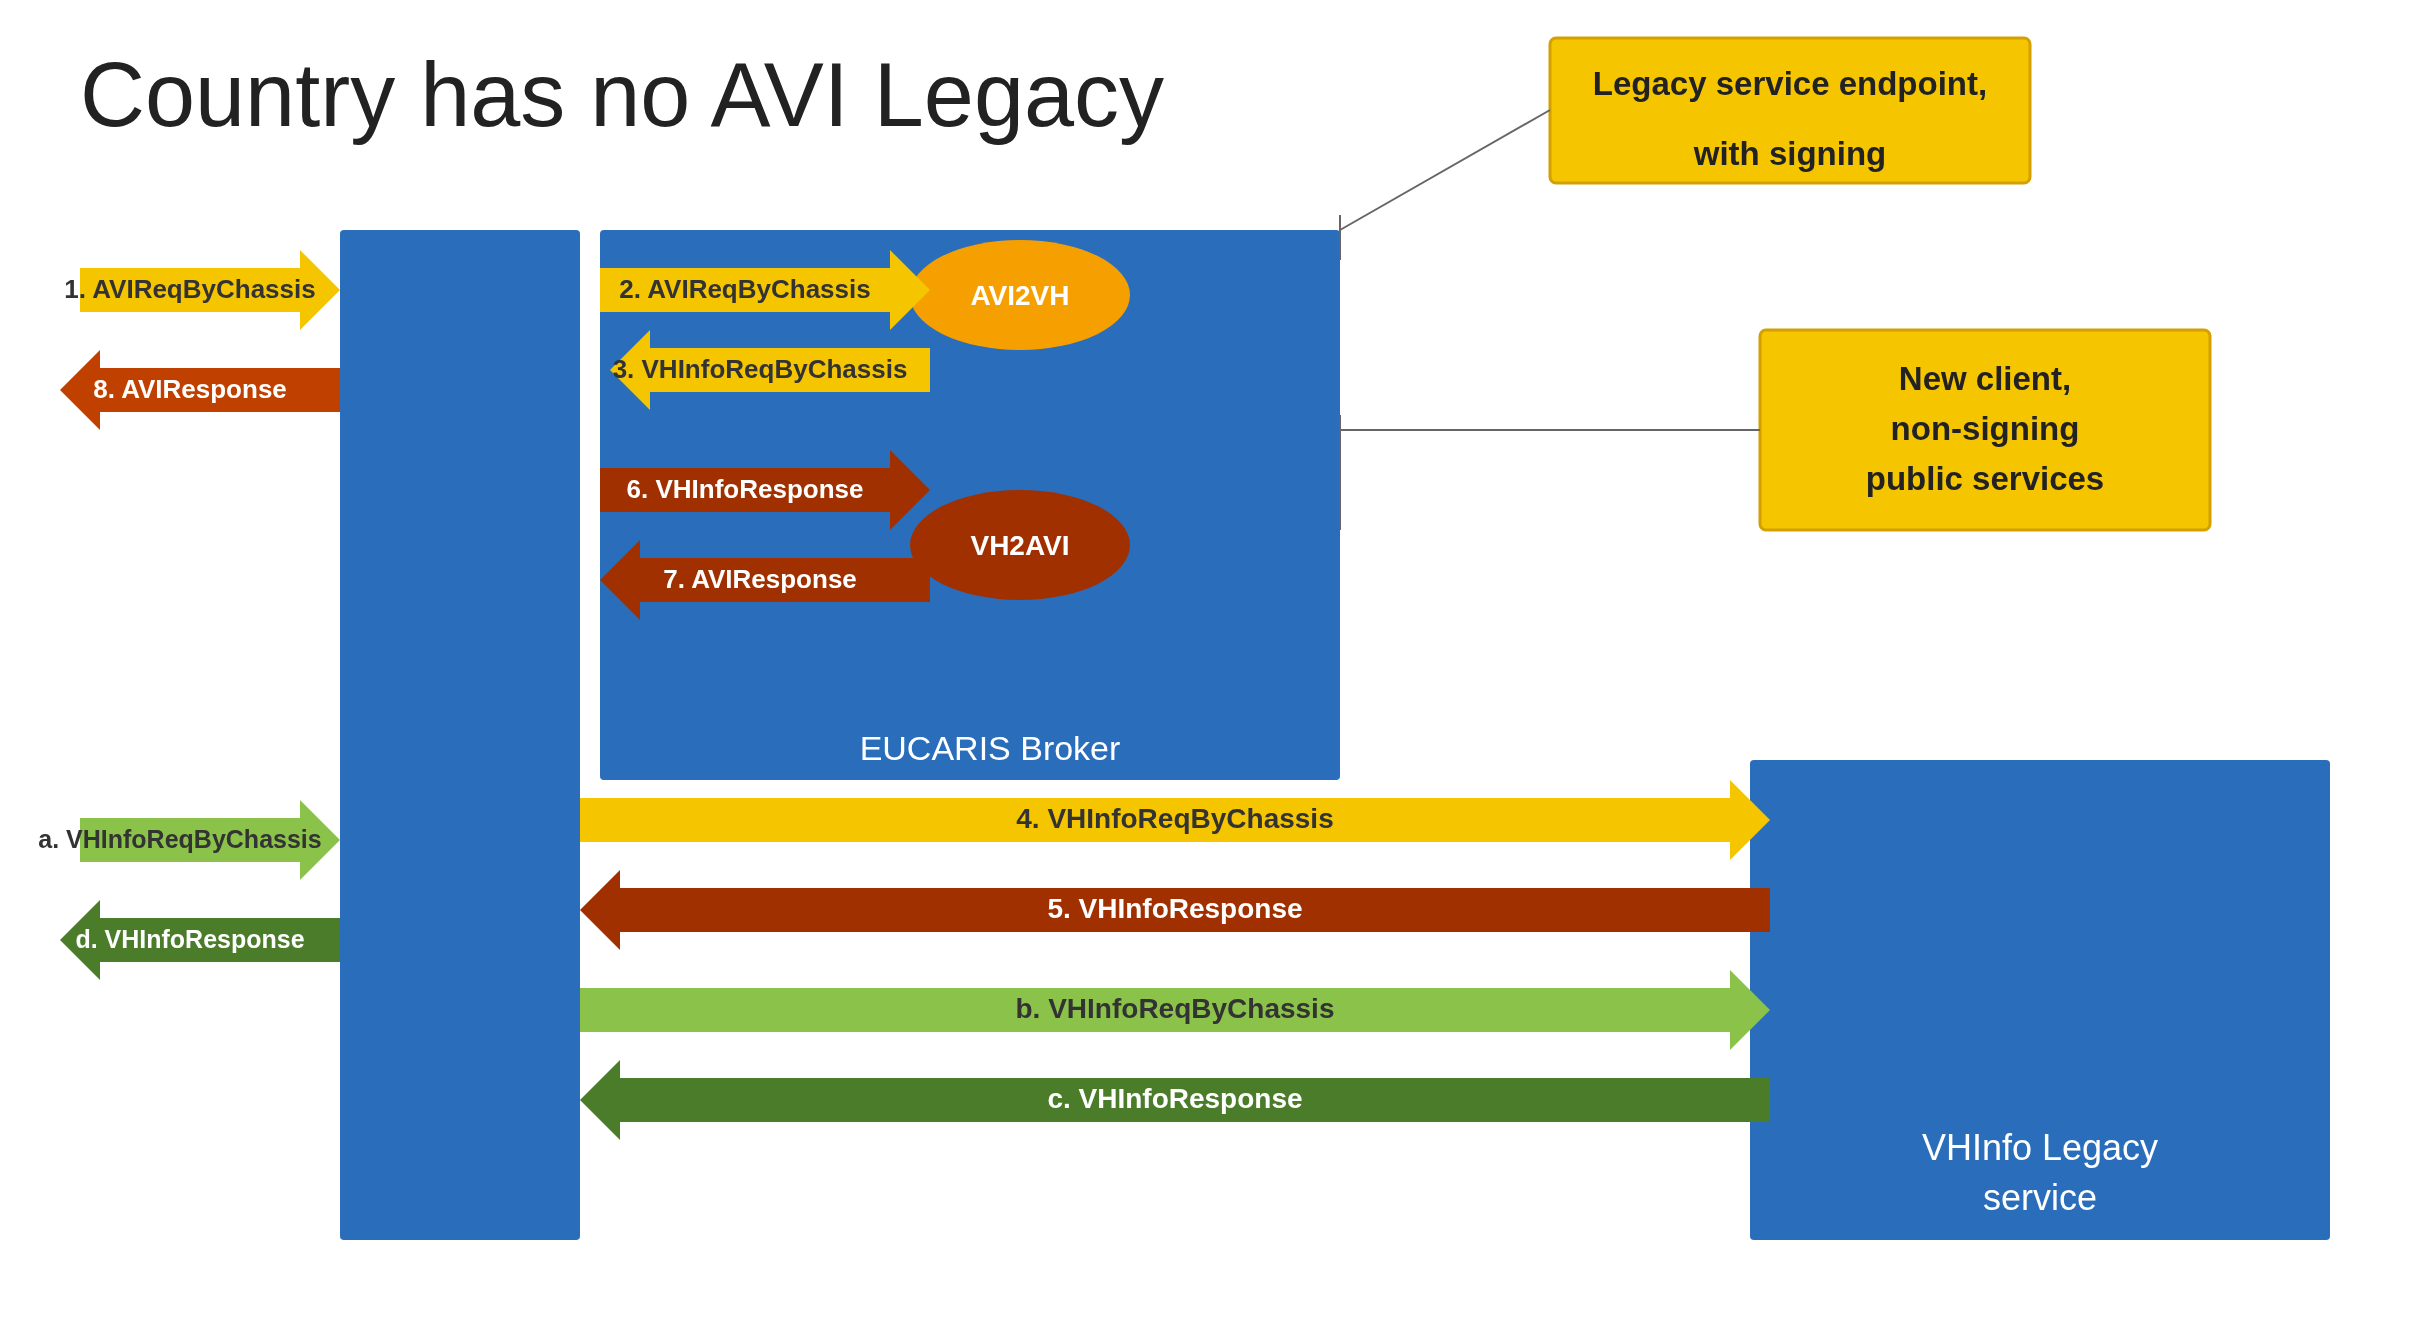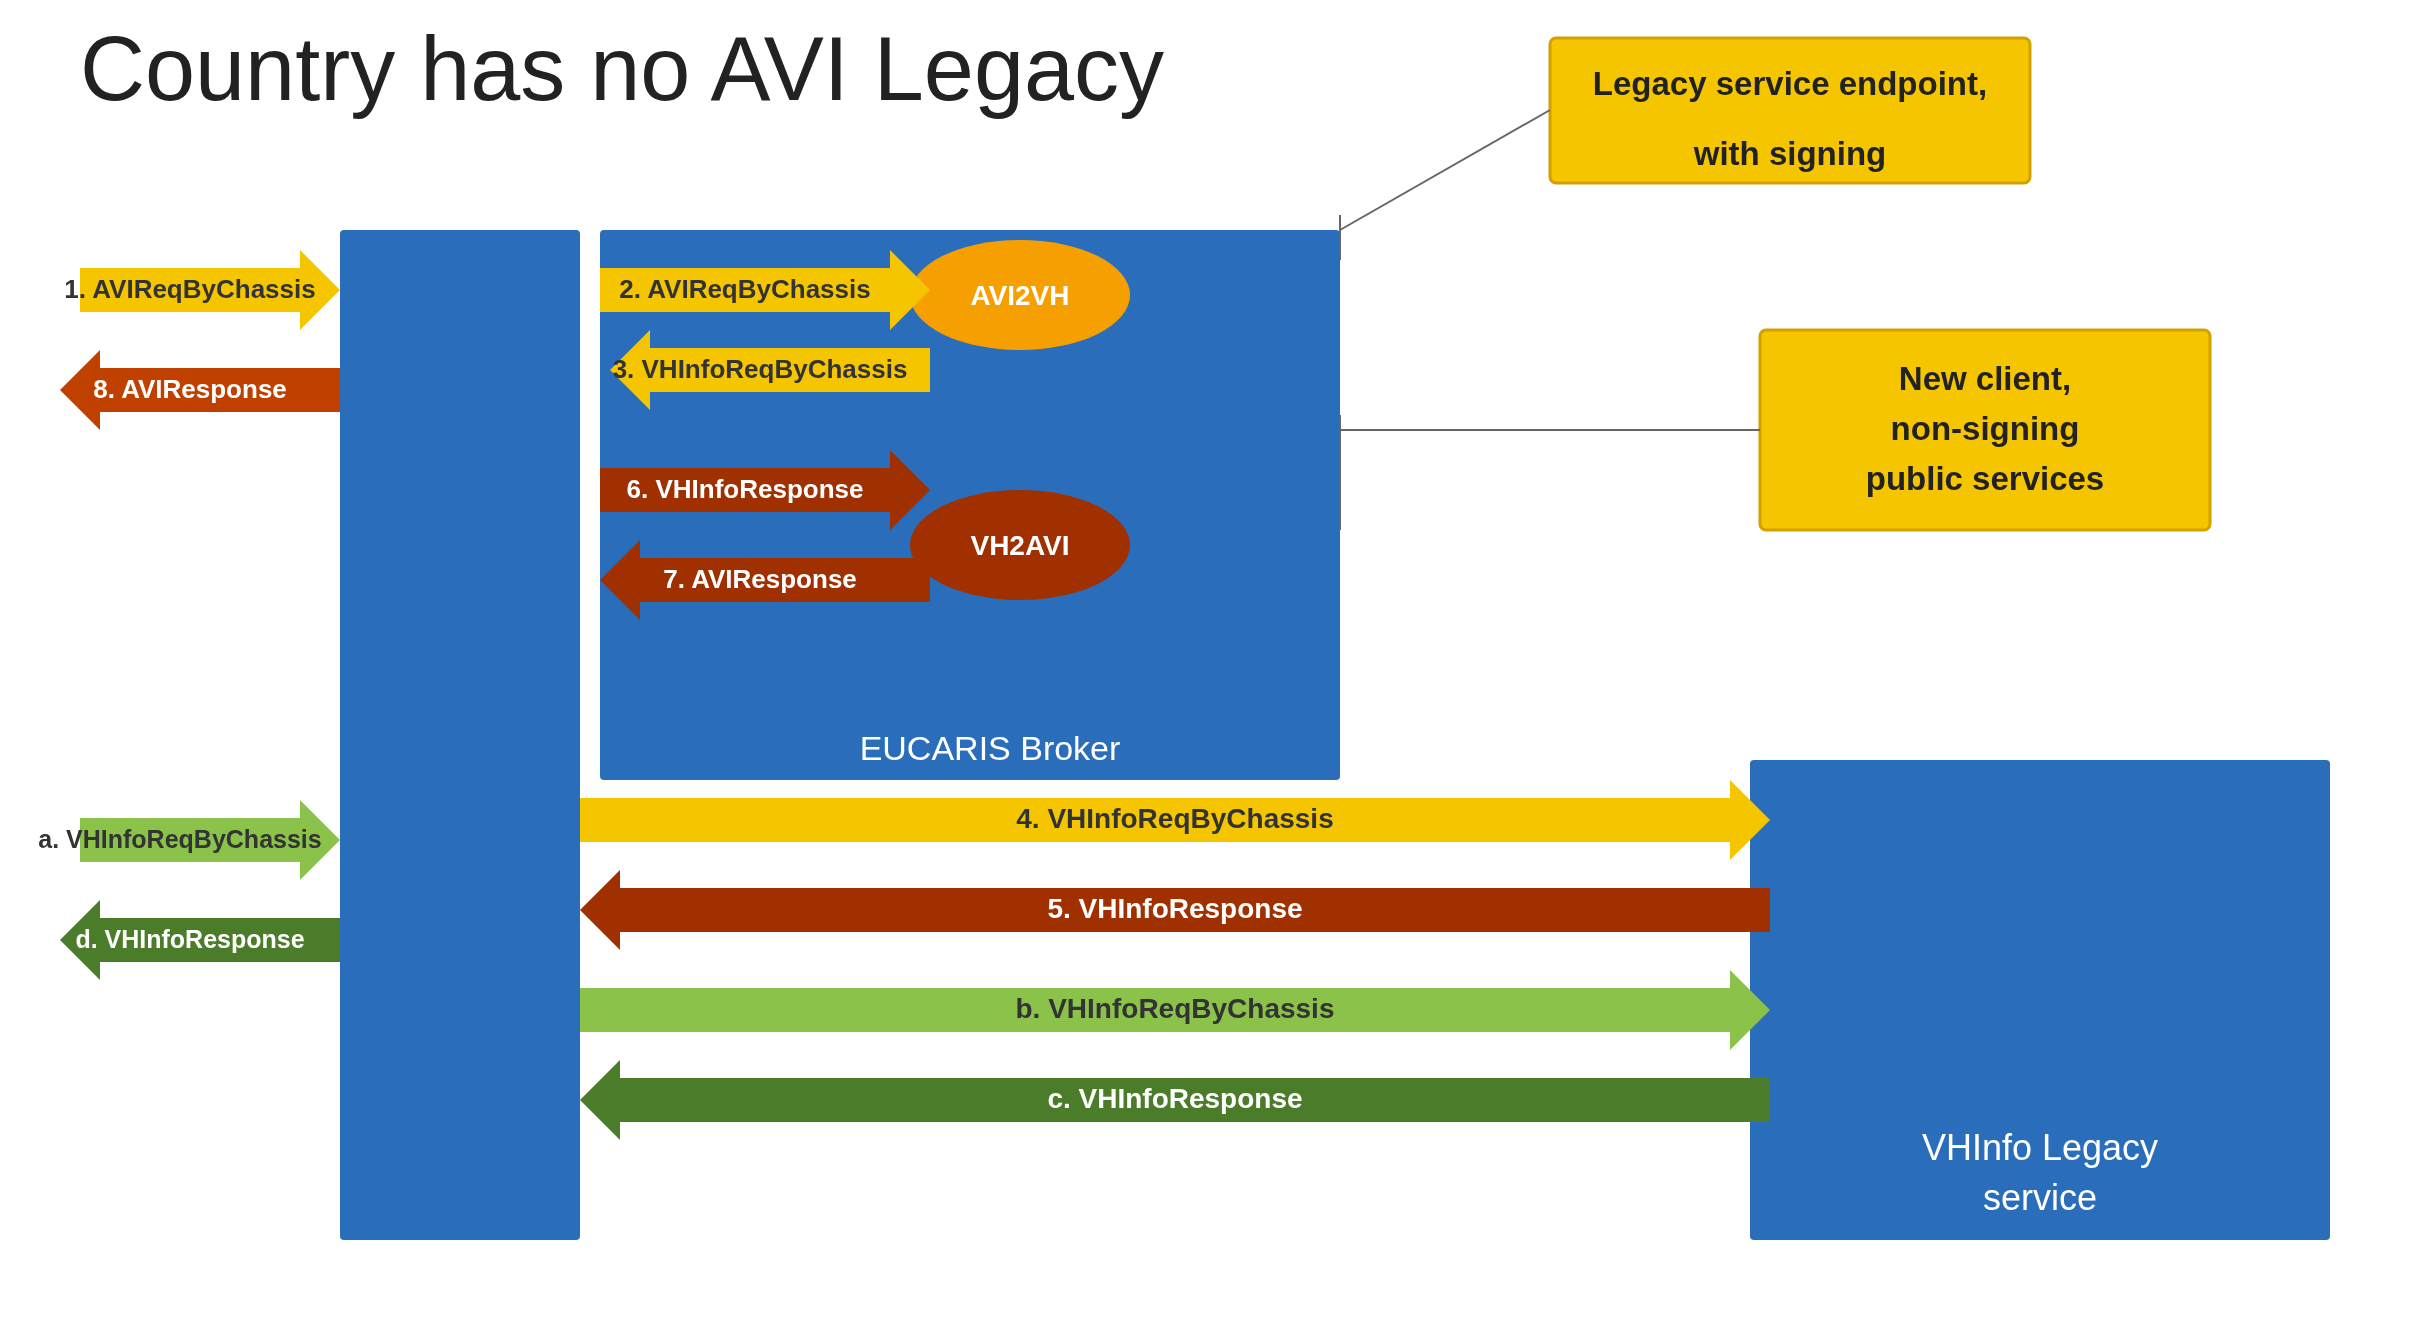--- a/index.html
+++ b/index.html
@@ -13,21 +13,21 @@
     }
     .diagram-container {
       position: relative;
       width: 2423px;
       height: 1327px;
       background: #fff;
     }
     
     .title {
       position: absolute;
-      top: 18px;
+      top: 44px;
       left: 80px;
       font-size: 90px;
       font-weight: 300;
       color: #222;
       white-space: nowrap;
     }
     
     svg.overlay {
       position: absolute;
       top: 0; left: 0;

